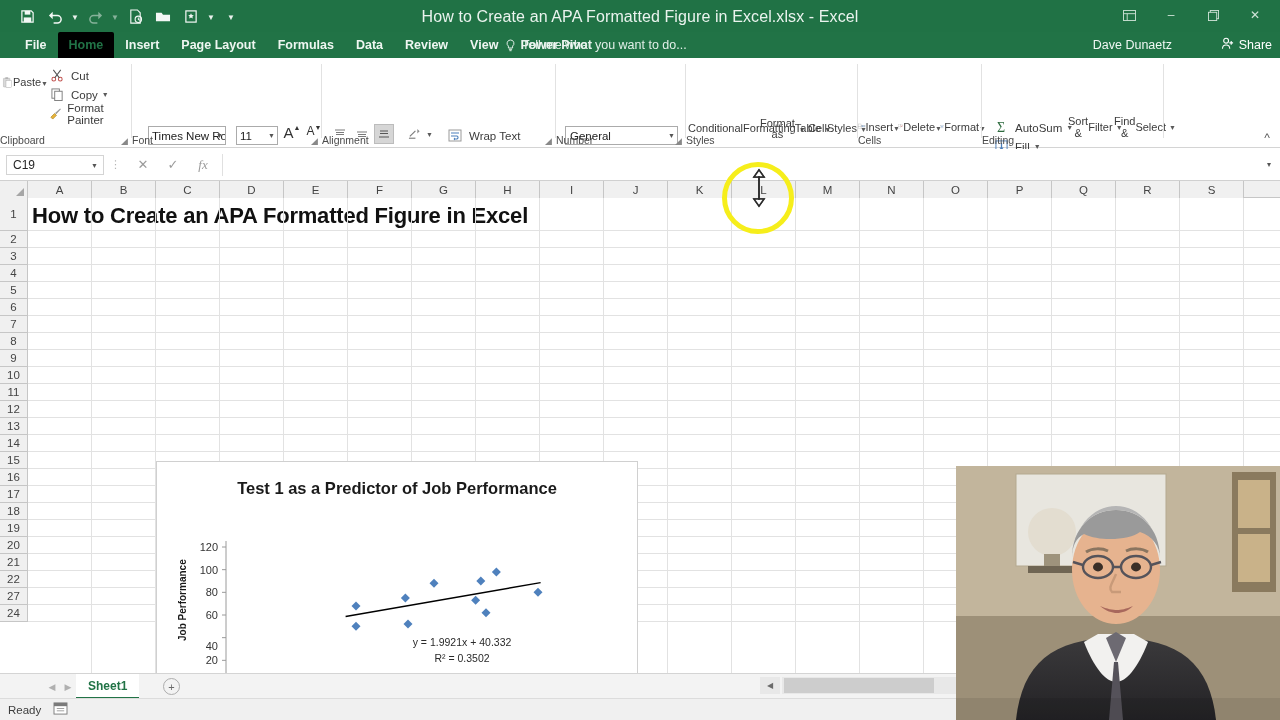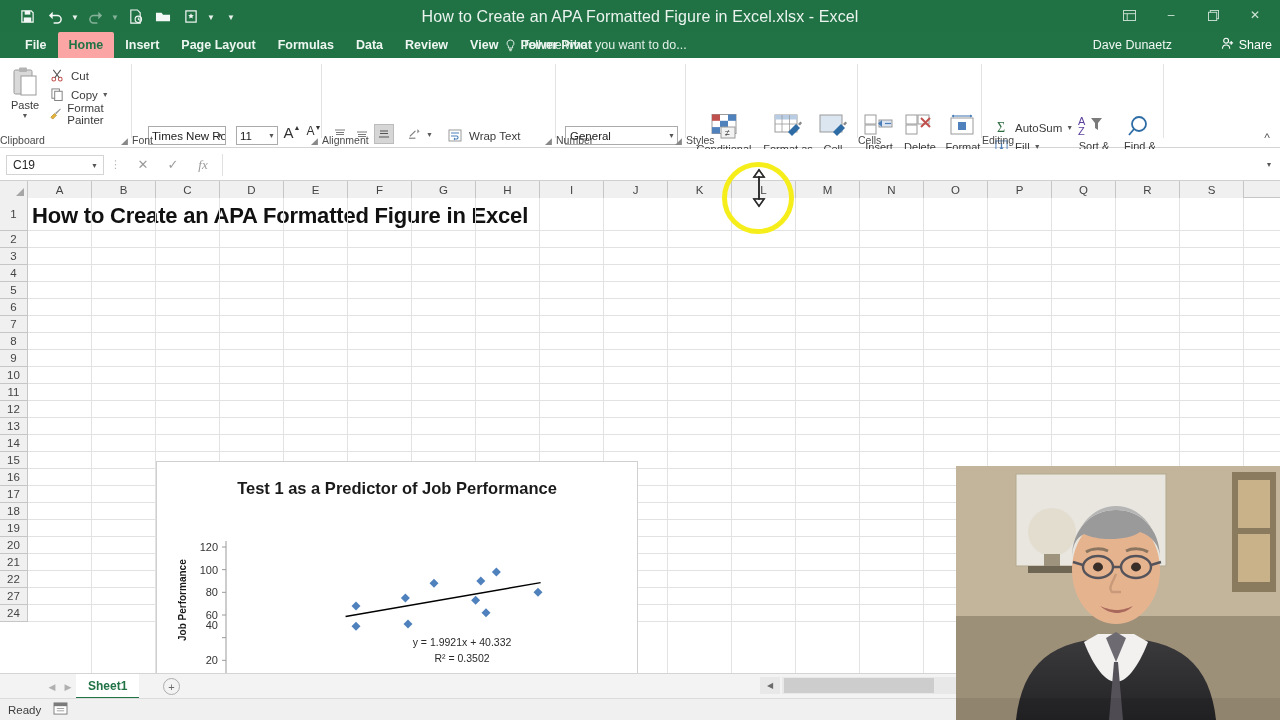--- a/index.html
+++ b/index.html
@@ -39,21 +39,21 @@
   .tabsrow {
     position: absolute; top: 32px; left: 0; width: 1280px; height: 26px;
     background: #217346;
   }
   .tabs { position: absolute; left: 14px; top: 0; display: flex; height: 26px; align-items: stretch; }
   .tab {
     padding: 0 11px; display: flex; align-items: center; color: #eef6f1; font-size: 12.5px;
     white-space: nowrap;
     font-weight: bold;
   }
-  .tab.active { background: #fca5a5; color: #217346; font-weight: 600; border-radius: 2px 2px 0 0; }
+  .tab.active { background: #000000; color: #217346; font-weight: 600; border-radius: 2px 2px 0 0; }
   .tellme { position: absolute; left: 505px; top: 0; height: 26px; display: flex; align-items: center;
     gap: 6px; color: #e2efe8; font-size: 12.5px; }
   .bulb { width: 11px; height: 13px; position: relative; display:inline-block; }
   .acct { position: absolute; right: 108px; top: 0; height: 26px; display: flex; align-items: center;
     color: #f0f7f3; font-size: 12.5px; }
   .share { position: absolute; right: 8px; top: 0; height: 26px; display: flex; align-items: center;
     gap: 5px; color: #fff; font-size: 12.5px; }
 
   
   .ribbon {
@@ -65,21 +65,21 @@
     position: absolute; bottom: 2px; left: 0; width: 100%; text-align: left;
     font-size: 10.5px; color: #4a4a4a;
   }
   .grp-sep { position: absolute; top: 6px; width: 1px; height: 74px; background: #e2e2e2; }
   .dlg { position: absolute; bottom: 2px; right: 4px; font-size: 9px; color: #888; }
 
   .lbl { font-size: 11.5px; color: #3b3b3b; }
   .mini-btn { display: flex; align-items: center; gap: 4px; height: 19px; padding: 0 3px; }
   .caret { font-size: 7px; color: #5a5a5a; line-height: 1; }
 
-  .bigbtn { position: absolute; display: flex; flex-direction: column; align-items: center; width: 62px; }
+  .bigbtn { position: absolute; display: flex; flex-direction: row; align-items: center; width: 62px; }
   .bigbtn .cap { font-size: 11px; color: #3b3b3b; text-align: center; line-height: 11.5px; }
 
   .fontname {
     position: absolute; left: 150px; top: 68px; width: 78px; height: 19px;
     border: 1px solid #ababab; background: #fff; font-size: 11.5px; color: #222;
     display: flex; align-items: center; padding-left: 3px; overflow: hidden; white-space: nowrap;
   }
   .fontsize {
     position: absolute; left: 238px; top: 68px; width: 42px; height: 19px;
     border: 1px solid #ababab; background: #fff; font-size: 11.5px; color: #222;
@@ -763,21 +763,21 @@
         <div class="gline-h" style="top: 423px;"></div>
       </div>
 
     <div class="chart">
       <div class="chart-title">Test 1 as a Predictor of Job Performance</div>
       <div class="ytitle">Job Performance</div>
       <div class="xtitle">Score on Test 1</div>
       <div id="chart-ticks">
           <div class="ytick" style="top: 221px; right: 419px; width: 28px;">0</div>
           <div class="ytick" style="top: 198.333px; right: 419px; width: 28px;">20</div>
-          <div class="ytick" style="top: 163px; right: 419px; width: 28px;">40</div>
+          <div class="ytick" style="top: 184px; right: 419px; width: 28px;">40</div>
           <div class="ytick" style="top: 153px; right: 419px; width: 28px;">60</div>
           <div class="ytick" style="top: 130.333px; right: 419px; width: 28px;">80</div>
           <div class="ytick" style="top: 107.667px; right: 419px; width: 28px;">100</div>
           <div class="ytick" style="top: 85px; right: 419px; width: 28px;">120</div>
           <div class="xtick" style="left: 69px; top: 233px; width: 26px; margin-left: -13px; transform: none;">0</div>
           <div class="xtick" style="left: 134px; top: 233px; width: 26px; margin-left: -13px; transform: none;">5</div>
           <div class="xtick" style="left: 199px; top: 233px; width: 26px; margin-left: -13px; transform: none;">10</div>
           <div class="xtick" style="left: 264px; top: 233px; width: 26px; margin-left: -13px; transform: none;">15</div>
           <div class="xtick" style="left: 329px; top: 233px; width: 26px; margin-left: -13px; transform: none;">20</div>
           <div class="xtick" style="left: 394px; top: 233px; width: 26px; margin-left: -13px; transform: none;">25</div>

